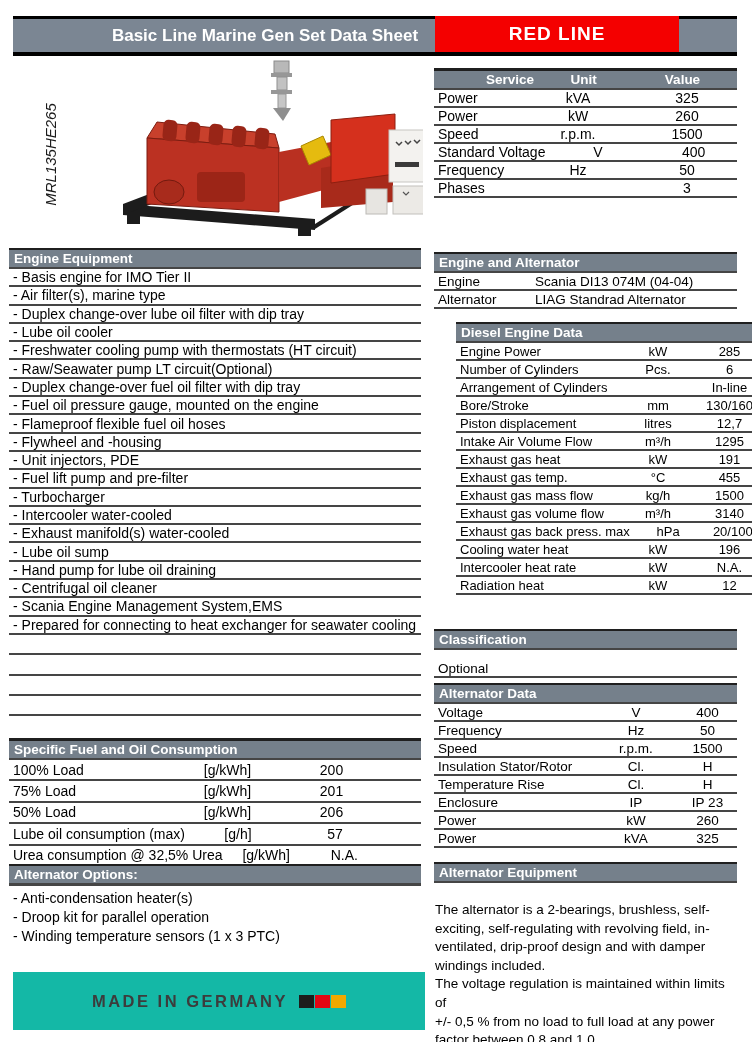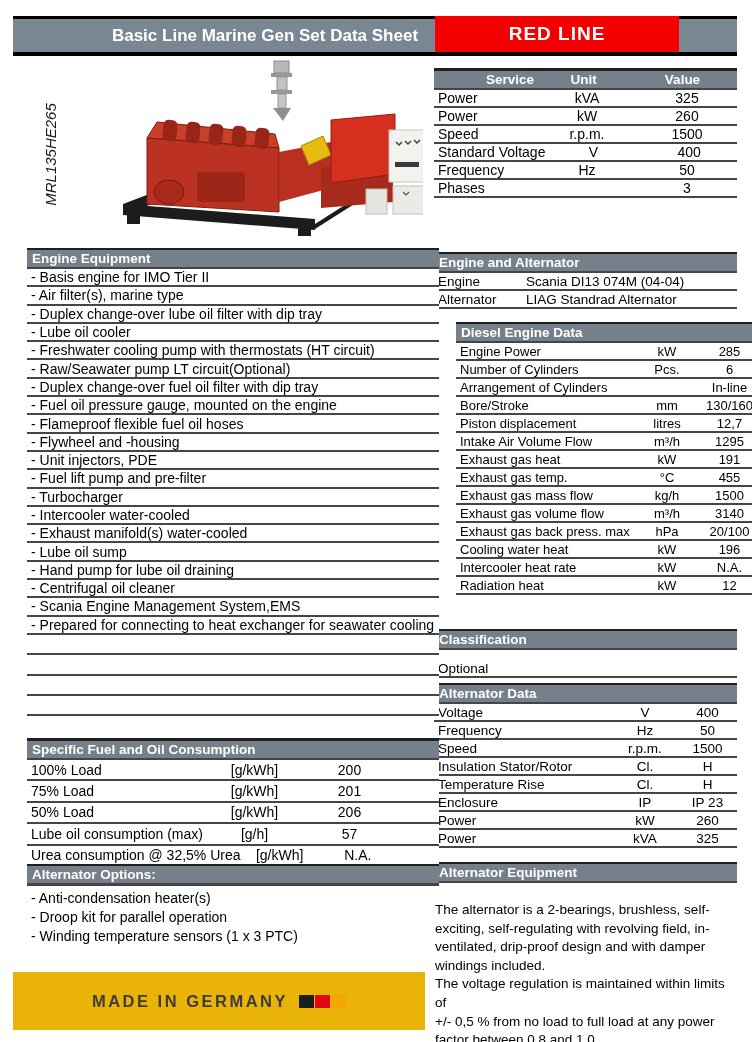--- a/index.html
+++ b/index.html
@@ -32,21 +32,21 @@
   
   .sec { position:absolute; box-sizing:border-box; }
   .sec-head {
     background:#75808b; color:#fff; font-weight:bold; font-size:13.5px;
     height:17px; line-height:17px; padding:0 5px;
     border-top:2px solid #1f1f1f; border-bottom:2px solid #454545;
     display:flex; box-sizing:content-box;
   }
   .row {
     display:flex; align-items:center; border-bottom:2px solid #454545;
-    box-sizing:border-box; background:#fff;
+    box-sizing:border-box; background:#fff;gap:9px;
   }
   .c-label { flex:1; padding-left:4px; white-space:nowrap; overflow:visible; }
   .c-unit  { width:var(--ucol); text-align:center; white-space:nowrap; }
   .c-value { width:var(--vcol); text-align:center; white-space:nowrap; }
   
   .rcol { left:434px; width:303px; font-size:13.5px; }
   .svc      { top:68px;  --ucol:100px; --vcol:100px; font-size:14px; }
   .svc .sec-head { border-top-width:3px;padding-left:48px; }
   .svc .row { height:18px; }
   .eng-alt  { top:252px; }
@@ -54,35 +54,35 @@
   .eng-alt .lab { width:88px; padding-left:4px; }
   .diesel   { top:322px;margin-left:22px; --ucol:66px; --vcol:59px; }
   .diesel .row { height:18px; font-size:13px; }
   .classif  { top:629px; }
   .classif .row { height:28px;align-items:flex-end; }
   .alt-data { top:683px; --ucol:66px; --vcol:59px; }
   .alt-data .row { height:18px; }
   .alt-equip{ top:862px; }
   .alt-equip .body { padding:18px 1px 0 1px; font-size:13.5px; line-height:18.6px; }
   
-  .lcol { left:27px; width:412px; font-size:14px; }
+  .lcol { left:9px; width:412px; font-size:14px; }
   .eng-equip { top:248px; }
   .eng-equip .row { height:18.3px; }
   .eng-equip .row.empty { height:20.3px; }
   .fuel { top:738px; --ucol:95px; --vcol:95px; }
   .fuel .sec-head { border-top-width:3px; }
   .fuel .row { height:21.4px; padding-right:42px; }
   .alt-opt { top:864px; }
   .alt-opt .sec-head { border-bottom-width:3px; }
   .alt-opt .item { line-height:19px; padding-left:4px; border:none; }
   .alt-opt .items { padding-top:3px; }
   
   .footer {
     position:absolute; left:13px; top:972px; width:412px; height:58px;
-    background:#eab308; display:flex; align-items:center; justify-content:center;
+    background:#14b8a6; display:flex; align-items:center; justify-content:center;
   }
   .footer .made {
     font-weight:bold; font-size:16.5px; letter-spacing:2.5px; color:#3c3c3c;
   }
   .flag { display:flex; margin-left:10px; }
   .flag span { width:15px; height:13px; display:block; margin-left:1px; }
 </style>
 </head>
 <body>
 

